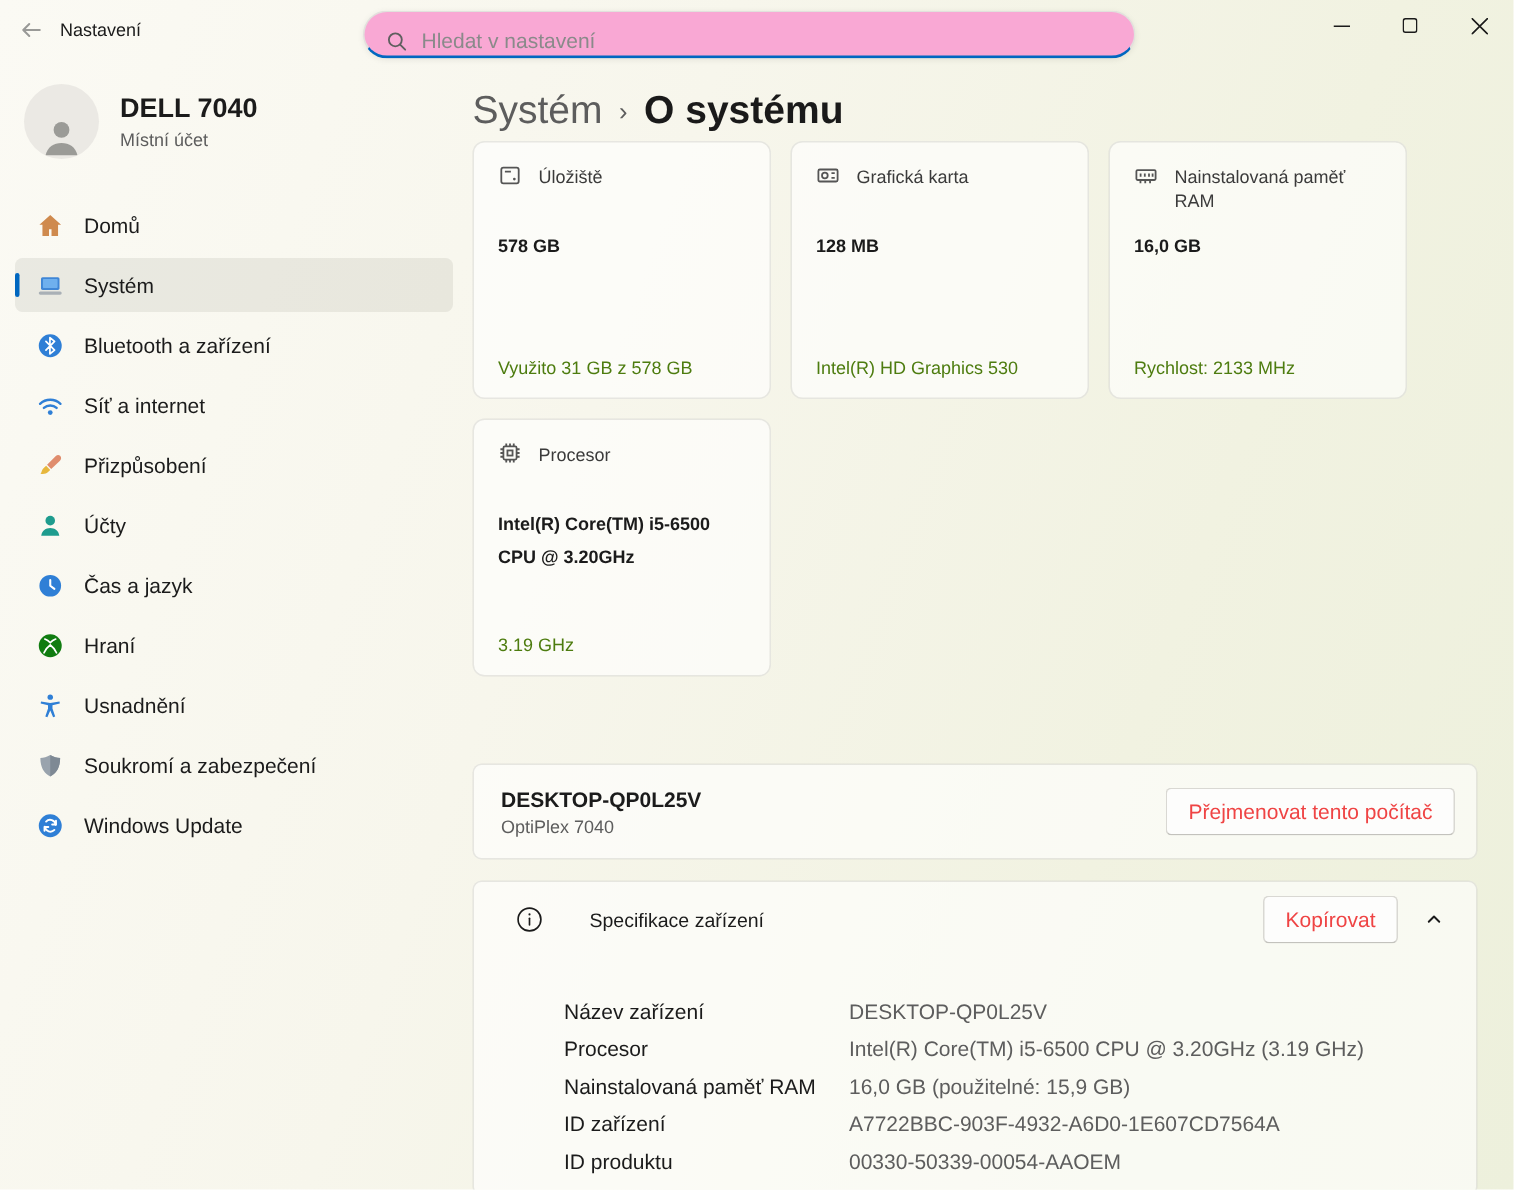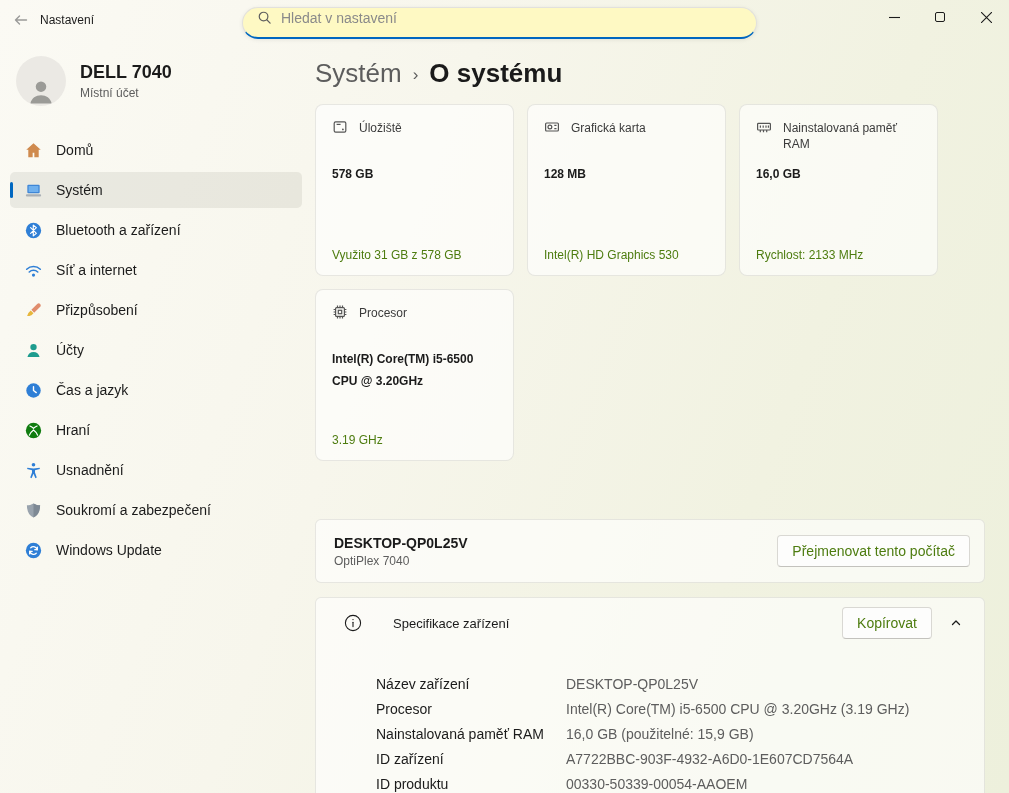--- a/index.html
+++ b/index.html
@@ -15,22 +15,22 @@
 
   
   .titlebar { position: absolute; top: 0; left: 0; right: 0; height: 46px; }
   .back-btn {
     position: absolute; left: 6px; top: 8px; width: 30px; height: 26px;
     background: transparent; border: 0; display: flex; align-items: center; justify-content: center;
   }
   .app-title { position: absolute; left: 40px; top: 13px; font-size: 12px; color: #1b1b1b; }
   .searchbox {
     position: absolute; left: 242px; top: 7px; width: 515px; height: 32px;
-    background: #fef9c3; border: 1px solid #e2e1dd; border-bottom: 2px solid #0067c0;
-    border-radius: 16px; display: flex; align-items: flex-start; padding: 2px 14px;
+    background: #f9a8d4; border: 1px solid #e2e1dd; border-bottom: 2px solid #0067c0;
+    border-radius: 16px; display: flex; align-items: flex-end; padding: 2px 14px;
     box-shadow: 0 1px 4px rgba(0,0,0,0.08);
   }
   .searchbox input {
     flex: 1; border: 0; outline: 0; background: transparent; margin-left: 9px;
     font: 14px "Liberation Sans", "DejaVu Sans", sans-serif; color: #1b1b1b;
   }
   .searchbox input::placeholder { color: #8a8a8a; }
   .wincontrols { position: absolute; right: 0; top: 0; display: flex; }
   .winbtn { width: 46px; height: 34px; border: 0; background: transparent; display: flex; align-items: center; justify-content: center; }
 
@@ -55,42 +55,42 @@
   .nav-icon { width: 18px; height: 18px; display: flex; align-items: center; justify-content: center; flex: 0 0 auto; }
   .nav-label { margin-left: 14px; font-size: 14px; white-space: nowrap; }
 
   
   .main { position: absolute; left: 315px; top: 46px; width: 670px; bottom: 0; }
   .breadcrumb { display: flex; align-items: center; gap: 11px; margin-top: 6px; height: 42px; }
   .bc-parent { font-size: 26px; color: #5d5d5d; }
   .bc-sep { font-size: 17px; color: #5d5d5d; padding-top: 4px; }
   .bc-current { font-size: 26px; font-weight: 600; color: #1a1a1a; }
 
-  .cards { display: grid; grid-template-columns: repeat(3, 199px); gap: 13px; margin-top: 10px; }
+  .cards { display: grid; grid-template-columns: repeat(3, 199px); gap: 13px; }
   .card {
     position: relative; height: 172px; border-radius: 8px;
     background: rgba(255,255,255,0.62); border: 1px solid rgba(120,120,105,0.16);
     padding: 14px 16px;
   }
   .card-head { display: flex; align-items: flex-start; gap: 11px; }
   .card-title { font-size: 12px; color: #3b3b3b; line-height: 16px; padding-top: 1px; }
   .card-value { position: absolute; left: 16px; right: 16px; top: 58px; font-size: 12px; font-weight: 700; line-height: 22px; }
   .card-footer { position: absolute; left: 16px; right: 16px; bottom: 13px; font-size: 12px; color: #4d7c0f; white-space: nowrap; }
 
   .device-card {
     margin-top: 58px; height: 64px; border-radius: 6px;
     background: rgba(255,255,255,0.62); border: 1px solid rgba(120,120,105,0.16);
     display: flex; align-items: center; padding: 0 14px 0 18px;
   }
   .device-info { flex: 1; }
   .device-name { font-size: 14px; font-weight: 600; }
   .device-model { font-size: 12px; color: #5d5d5d; margin-top: 3px; }
   .btn {
     background: #fdfdfc; border: 1px solid #d9d8d3; border-bottom-color: #c3c2bd;
-    border-radius: 4px; padding: 7px 14px; font-size: 14px; color: #4d7c0f;
+    border-radius: 4px; padding: 7px 14px; font-size: 14px; color: #ef4444;
   }
 
   .spec-card {
     margin-top: 14px; border-radius: 6px;
     background: rgba(255,255,255,0.62); border: 1px solid rgba(120,120,105,0.16);
     padding-bottom: 14px;
   }
   .spec-header { display: flex; align-items: center; height: 50px; padding: 0 8px 0 28px; cursor: pointer; }
   .spec-title { margin-left: 31px; font-size: 13px; flex: 1; }
   .chevron-btn { width: 32px; height: 32px; margin-left: 8px; margin-right: 4px; border: 0; background: transparent; display: flex; align-items: center; justify-content: center; border-radius: 4px; }

